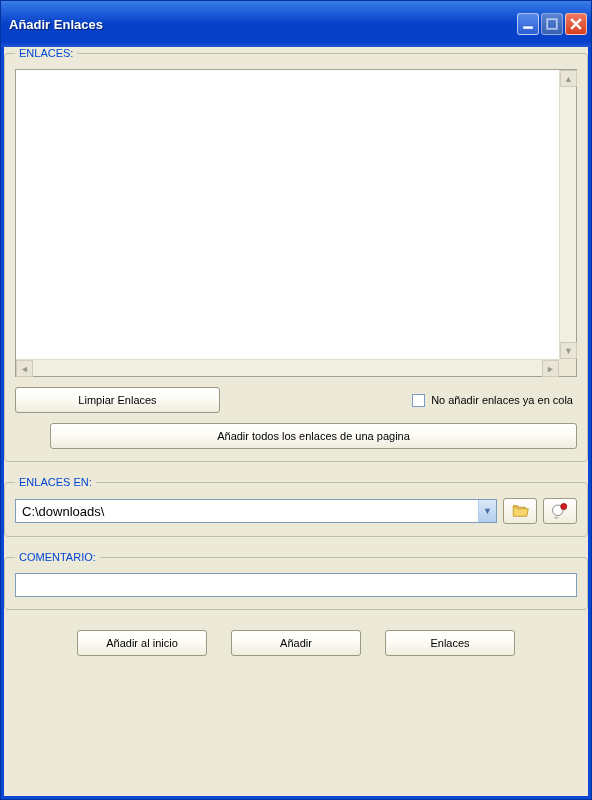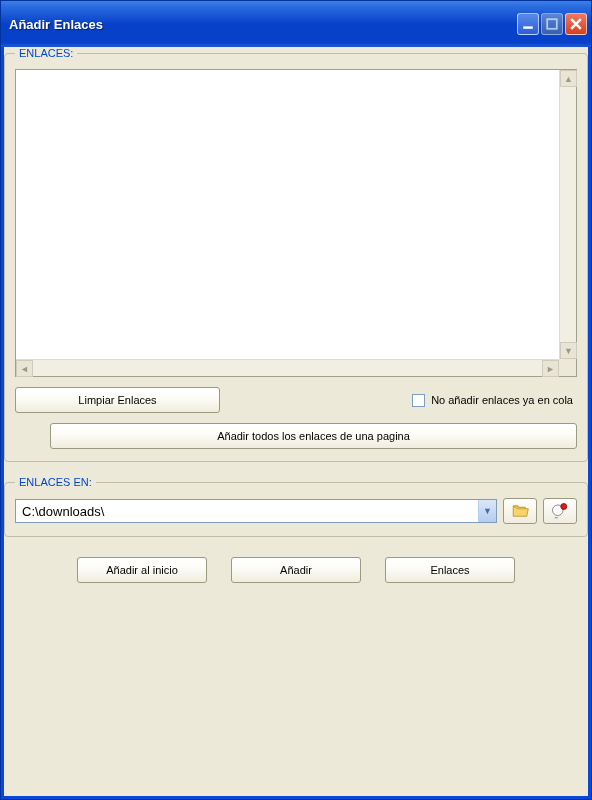--- a/index.html
+++ b/index.html
@@ -295,20 +295,24 @@
         <div class="icon-btn">
           <svg viewBox="0 0 24 24">
             <circle cx="9" cy="11" r="7" fill="#fff" stroke="#666" stroke-width="1"></circle>
             <circle cx="17" cy="6" r="4" fill="#d02020" stroke="#8b0000" stroke-width="1"></circle>
             <path d="M9 21 L5 21" stroke="#666" stroke-width="1"></path>
           </svg>
         </div>
       </div>
     </fieldset>
 
+    <fieldset>
+      <legend>COMENTARIO:</legend>
+      <input class="comment-input" value="" style="">
+    </fieldset>
 
     <div class="footer">
       <button class="xp-btn">Añadir al inicio</button>
       <button class="xp-btn">Añadir</button>
       <button class="xp-btn">Enlaces</button>
     </div>
 
   </div>
 </div>
 

